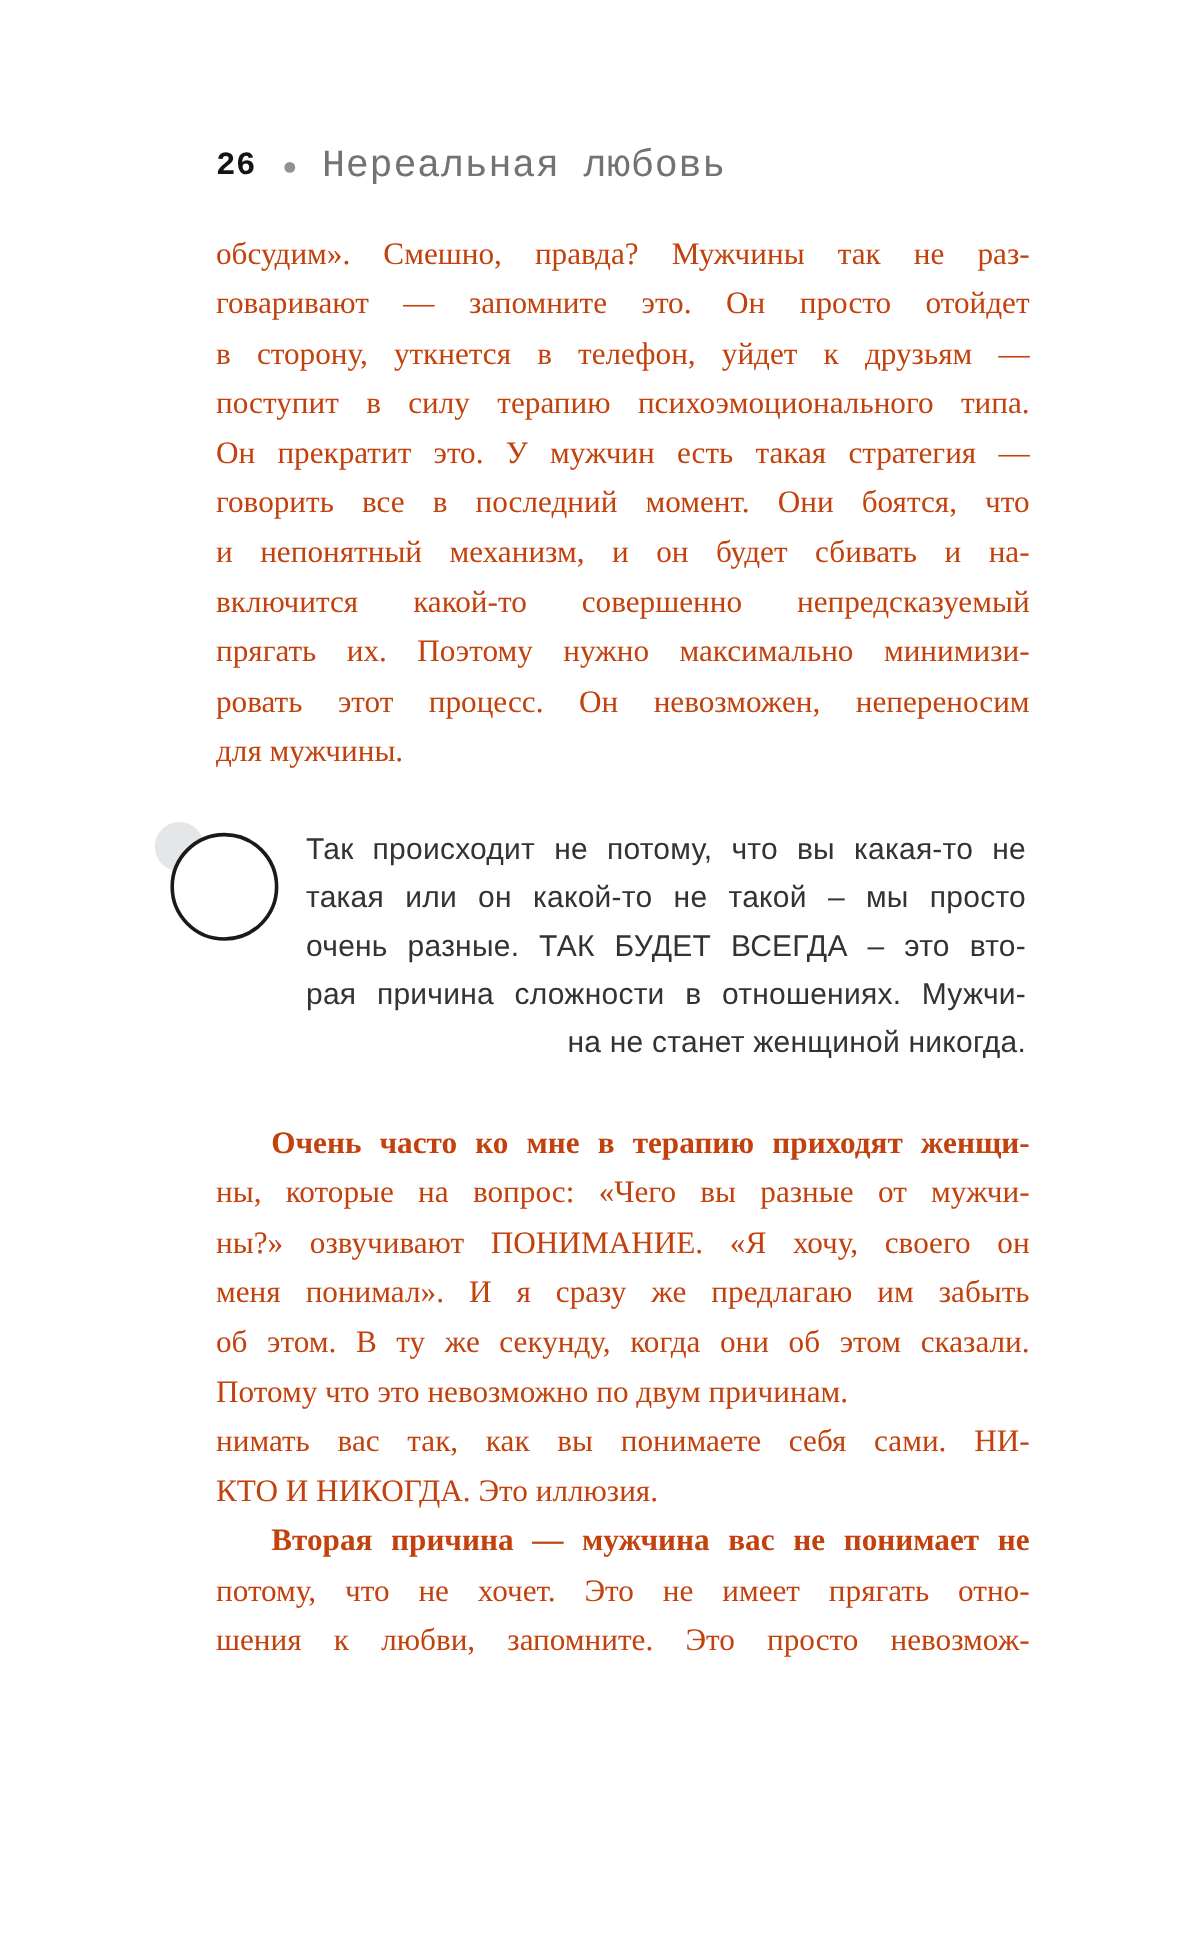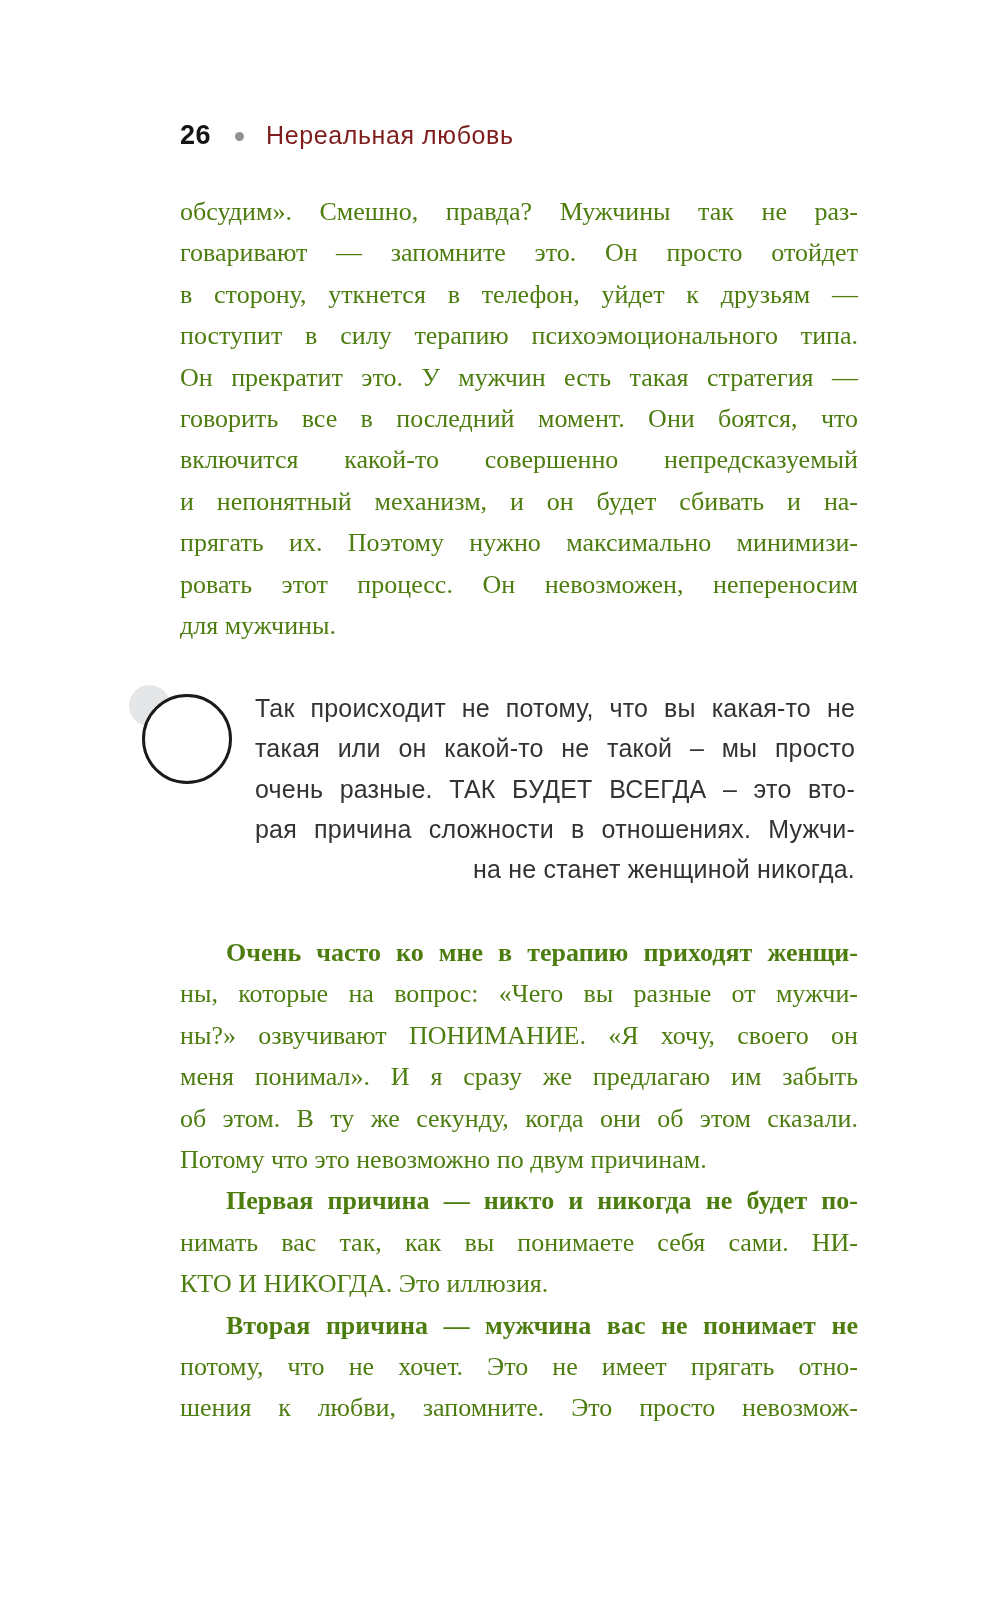--- a/index.html
+++ b/index.html
@@ -14,50 +14,50 @@
     color: #1c1c1c;
   }
 
   
   .header {
     position: absolute;
     left: 180px;
     top: 120px;
     display: flex;
     align-items: center;
-    font-family: Liberation Sans, sans-serif;
+    font-family: Liberation Mono, monospace;
   }
   .page-number {
     font-size: 27px;
     font-weight: 700;
     color: #141414;
     letter-spacing: 0.5px;
   }
   .header-bullet {
     width: 9px;
     height: 9px;
     border-radius: 50%;
     background: #909294;
     margin: 2px 22px 0 24px;
   }
   .running-title {
-    font-size: 25px;
+    font-size: 32px;
     font-weight: 400;
-    color: #7f1d1d;
+    color: #737373;
     letter-spacing: 0.6px;
   }
 
   
   .body-block {
     position: absolute;
     left: 180px;
     width: 678px;
     font-size: 26px;
     line-height: 41.4px;
-    color: #4d7c0f;
+    color: #c2410c;
   }
   .para-1 { top: 191px; }
   .para-group { top: 932px; }
 
   .line {
     white-space: nowrap;
     text-align: left;
     height: 41.4px;
   }
   .line.fill {
@@ -117,22 +117,22 @@
     <span class="running-title">Нереальная любовь</span>
   </div>
 
   <div class="body-block para-1">
       <div class="line fill">обсудим». Смешно, правда? Мужчины так не раз-</div>
       <div class="line fill">говаривают — запомните это. Он просто отойдет</div>
       <div class="line fill">в сторону, уткнется в телефон, уйдет к друзьям —</div>
       <div class="line fill">поступит в силу терапию психоэмоционального типа.</div>
       <div class="line fill">Он прекратит это. У мужчин есть такая стратегия —</div>
       <div class="line fill">говорить все в последний момент. Они боятся, что</div>
+      <div class="line fill">и непонятный механизм, и он будет сбивать и на-</div>
       <div class="line fill">включится какой-то совершенно непредсказуемый</div>
-      <div class="line fill">и непонятный механизм, и он будет сбивать и на-</div>
       <div class="line fill">прягать их. Поэтому нужно максимально минимизи-</div>
       <div class="line fill">ровать этот процесс. Он невозможен, непереносим</div>
       <div class="line">для мужчины.</div>
     </div>
 
   <div class="callout-deco">
     <span class="deco-dot"></span>
     <span class="deco-ring"></span>
   </div>
 
@@ -147,21 +147,20 @@
   <div class="body-block para-group">
     <div>
         <div class="line fill indent">Очень часто ко мне в терапию приходят женщи-</div>
         <div class="line fill">ны, которые на вопрос: «Чего вы разные от мужчи-</div>
         <div class="line fill">ны?» озвучивают ПОНИМАНИЕ. «Я хочу, своего он</div>
         <div class="line fill">меня понимал». И я сразу же предлагаю им забыть</div>
         <div class="line fill">об этом. В ту же секунду, когда они об этом сказали.</div>
         <div class="line">Потому что это невозможно по двум причинам.</div>
       </div>
     <div>
-        <div class="line fill indent">Первая причина — никто и никогда не будет по-</div>
         <div class="line fill">нимать вас так, как вы понимаете себя сами. НИ-</div>
         <div class="line">КТО И НИКОГДА. Это иллюзия.</div>
       </div>
     <div>
         <div class="line fill indent">Вторая причина — мужчина вас не понимает не</div>
         <div class="line fill">потому, что не хочет. Это не имеет прягать отно-</div>
         <div class="line fill">шения к любви, запомните. Это просто невозмож-</div>
       </div>
   </div>
 

